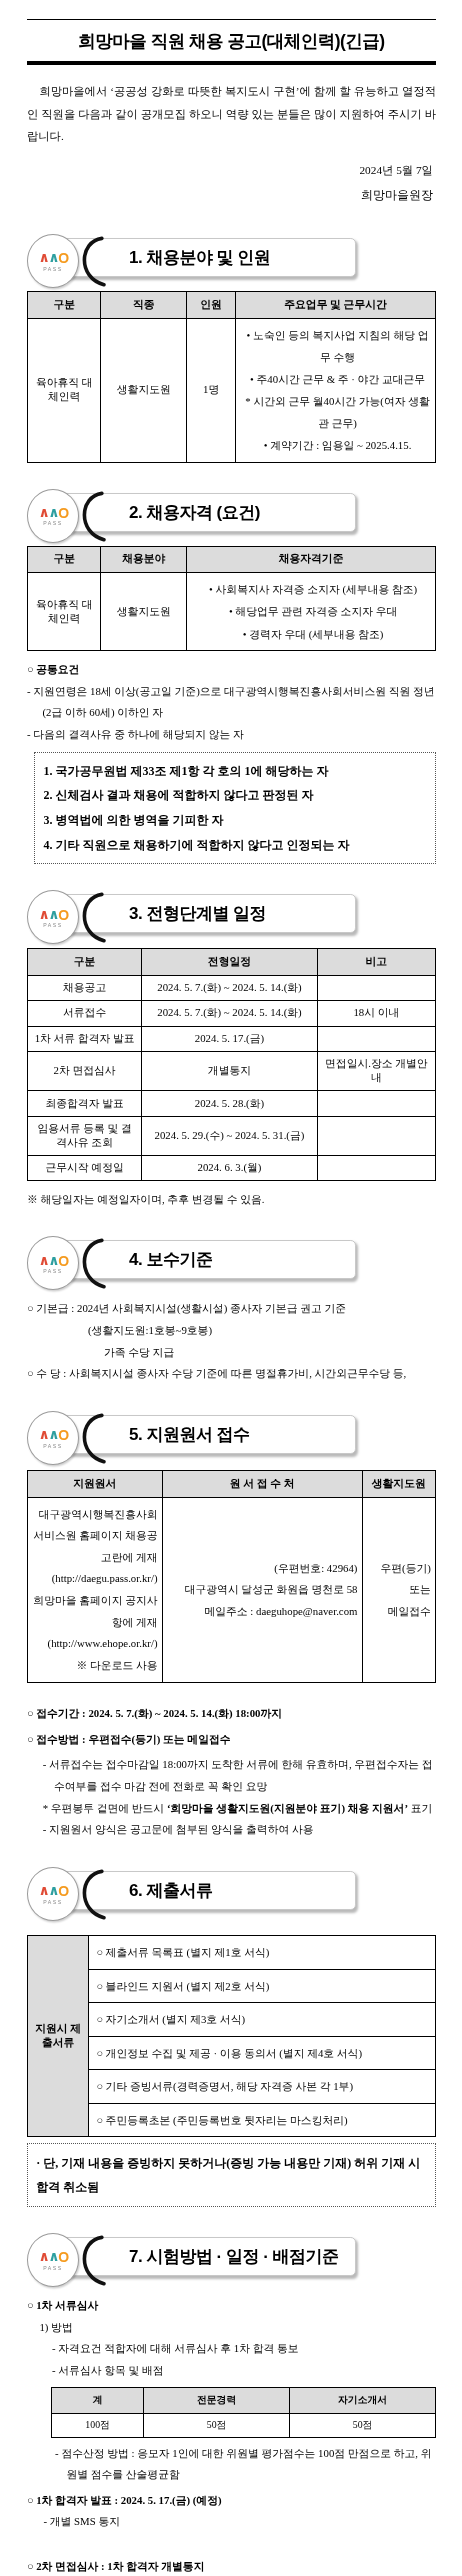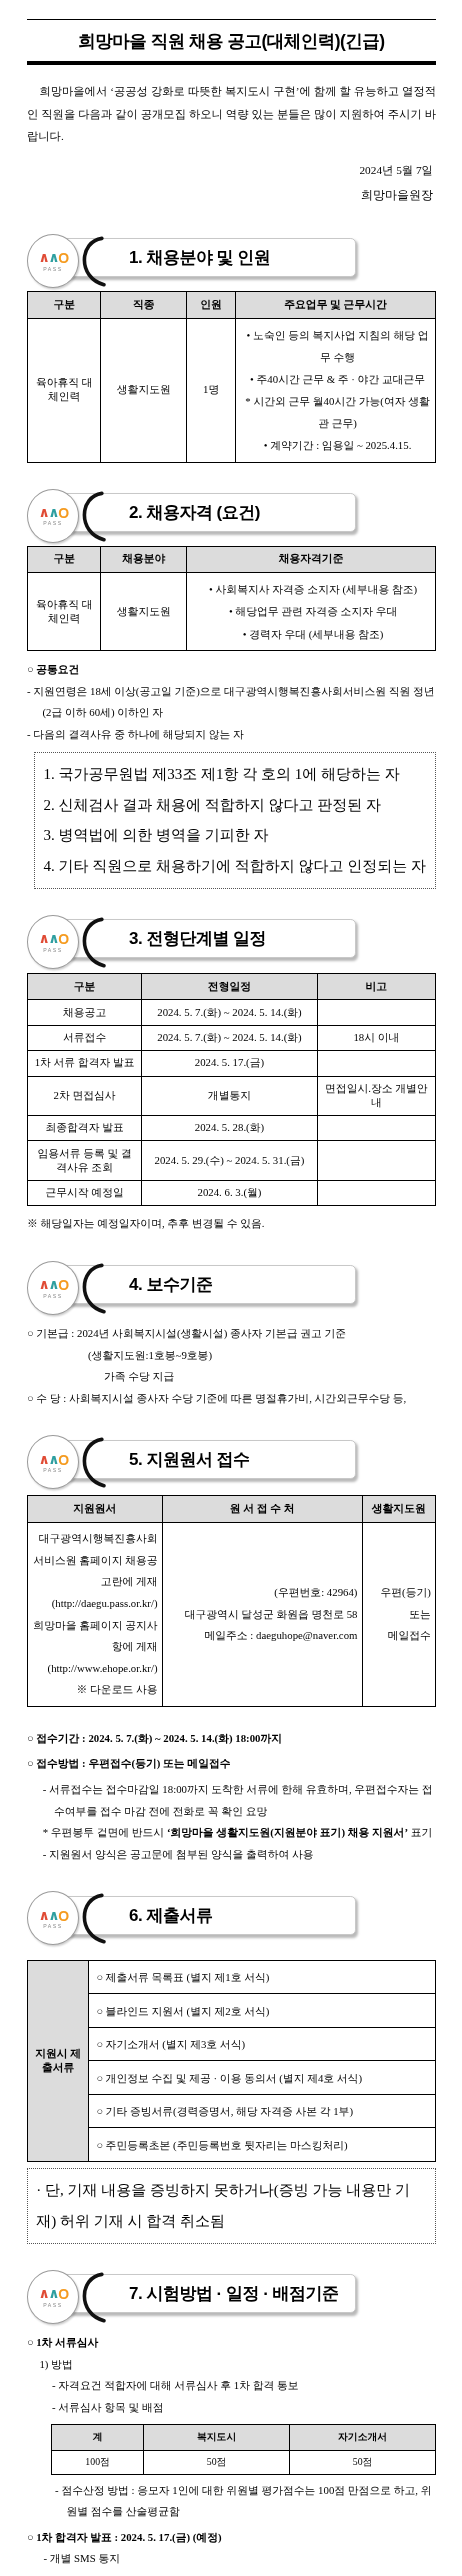--- a/index.html
+++ b/index.html
@@ -46,21 +46,21 @@
   .duty{text-align:center;line-height:2.05;padding-left:8.2px !important;}
   .tA.rows td{border-bottom:0.5px solid #000;}
   .tA.rows tr:last-child td{border-bottom:none;}
 
   .tB{border:1px solid #000;font-size:10.8px;}
   .tB th{background:#dcdcdc;border:0.5px solid #000;font-weight:bold;padding:6.2px 2.1px;}
   .tB td{border:0.5px solid #000;padding:5.2px 4.1px;}
   .cell-lines{line-height:2.0;text-align:right;}
   .laligned{text-align:left;padding-left:7.2px !important;line-height:2.05;}
 
-  .dotbox{border:1px dotted #555;margin-top:6.2px;padding:6.2px 8.2px;font-size:15px;line-height:2.05;}
+  .dotbox{border:1px dotted #555;margin-top:6.2px;padding:6.2px 8.2px;font-size:12px;line-height:2.05;font-weight:bold;}
   .dotbox.indent{margin-left:7.2px;}
 
   .line{font-size:10.8px;line-height:2.0;}
   .b{font-weight:bold;}
   .hang{padding-left:15.5px;text-indent:-15.5px;}
   .hang2{padding-left:27px;text-indent:-11.3px;}
   .ind1{padding-left:61px;}
   .ind2{padding-left:77px;}
   .mt8{margin-top:4.1px;} .mt14{margin-top:7.2px;} .mt16{margin-top:8.2px;} .mt40{margin-top:20.6px;}
   .sec-gap{margin-top:26px;}
@@ -371,21 +371,21 @@
 
   <table class="tB t7a small-t" style="margin-top:5.2px">
     <colgroup>
         <col style="width:24%">
         <col style="width:38%">
         <col>
       </colgroup>
     <tbody>
         <tr>
       <th>계</th>
-      <th>복지도시</th>
+      <th>전문경력</th>
       <th>자기소개서</th>
     </tr>
     <tr>
       <td>100점</td>
       <td>50점</td>
       <td>50점</td>
     </tr>
   </tbody>
     </table>
 

